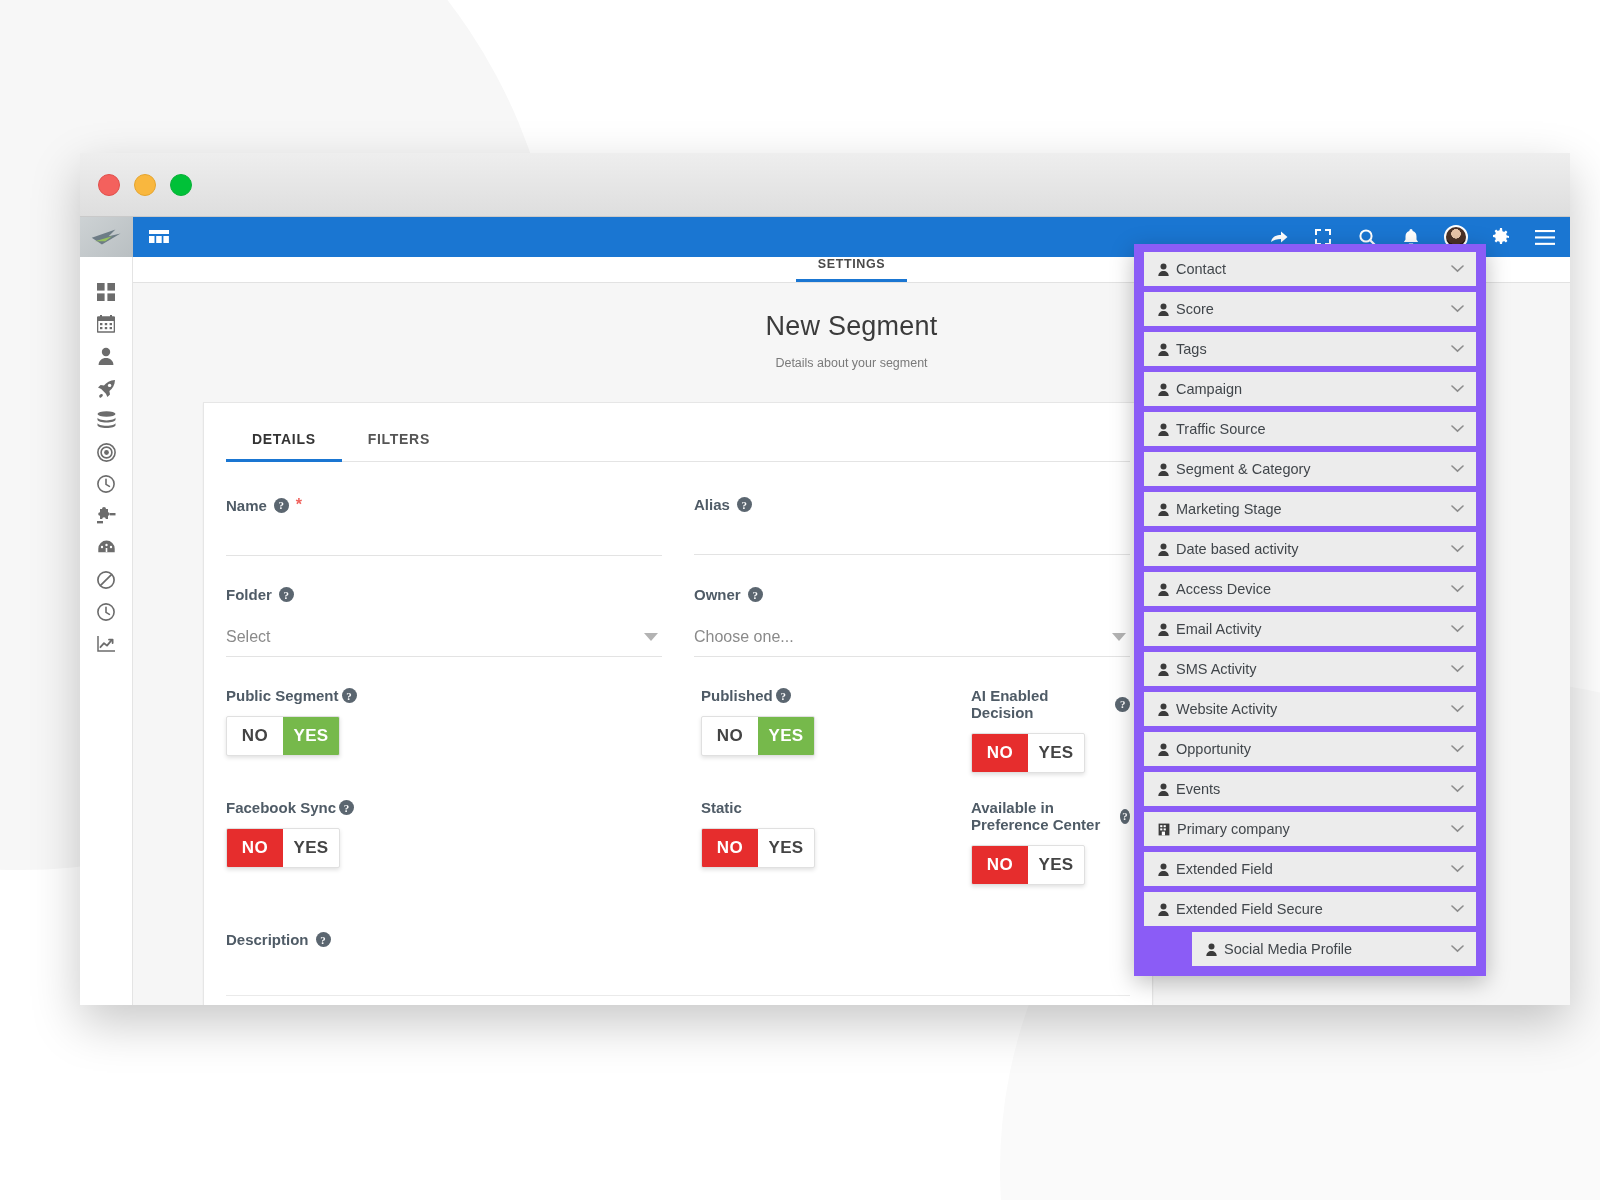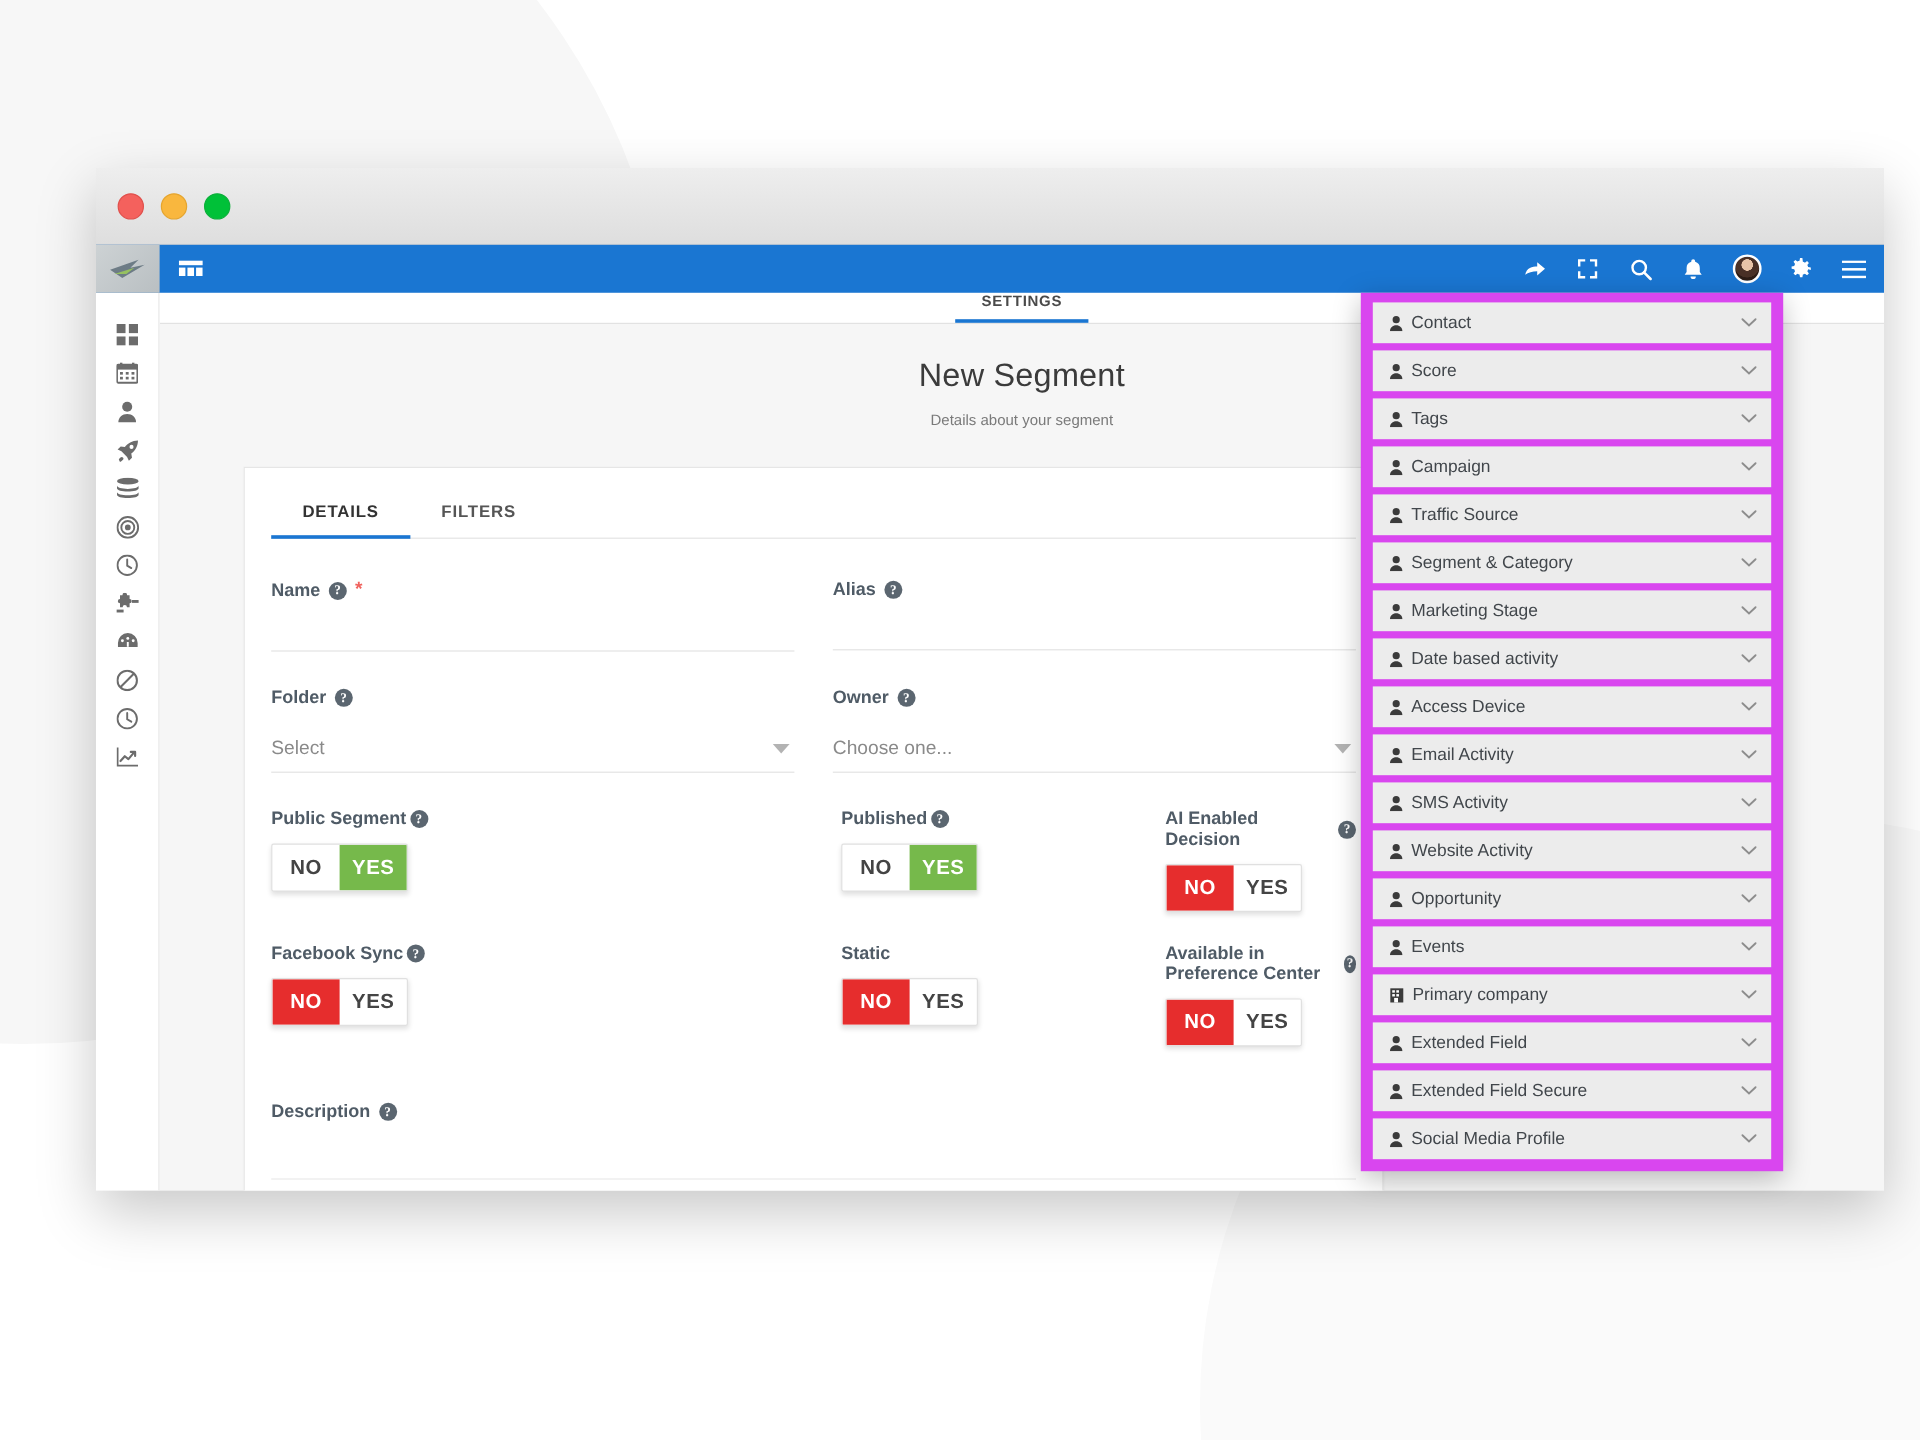--- a/index.html
+++ b/index.html
@@ -28,21 +28,21 @@
     position: absolute;
     right: -380px; bottom: -460px;
     width: 980px; height: 980px;
     border-radius: 50%;
     background: #fafafa;
   }
 
   
   #window {
     position: absolute;
-    left: 80px; top: 140px;
+    left: 80px; top: 153px;
     width: 1490px; height: 852px;
     background: #ffffff;
     box-shadow: 0 18px 46px rgba(0,0,0,0.22);
   }
   .titlebar {
     height: 64px;
     background: linear-gradient(#eeeeee, #dedede);
     border-bottom: 1px solid #c9c9c9;
     display: flex;
     align-items: center;
@@ -228,35 +228,35 @@
   .desc-line {
     border-bottom: 1px solid #eaeaea;
     height: 34px;
   }
 
   
   #filter-panel {
     position: absolute;
     left: 1134px; top: 244px;
     width: 352px;
-    background: #d946ef;
+    background: #8b5cf6;
     box-shadow: 0 6px 22px rgba(0,0,0,0.26);
     padding: 8px 10px 10px 10px;
     z-index: 40;
   }
   .fp-item {
     height: 34px;
     background: #ececec;
     margin-bottom: 6px;
     display: flex; align-items: center;
     padding: 0 12px 0 14px;
     font-size: 14.5px; color: #41464b;
     cursor: pointer;
   }
-  .fp-item:last-child { margin-bottom: 0; }
+  .fp-item:last-child { margin-bottom: 0; margin-left: 48px; }
   .fp-ic { margin-right: 7px; display:flex; align-items:center; color:#3b3b3b; }
   .fp-label { flex: 1; }
   .fp-chev { color: #8d8d8d; display:flex; align-items:center; }
 </style>
 </head>
 <body>
 
 <div id="page">
   <div class="bg-curve"></div>
   <div class="bg-curve2"></div>

